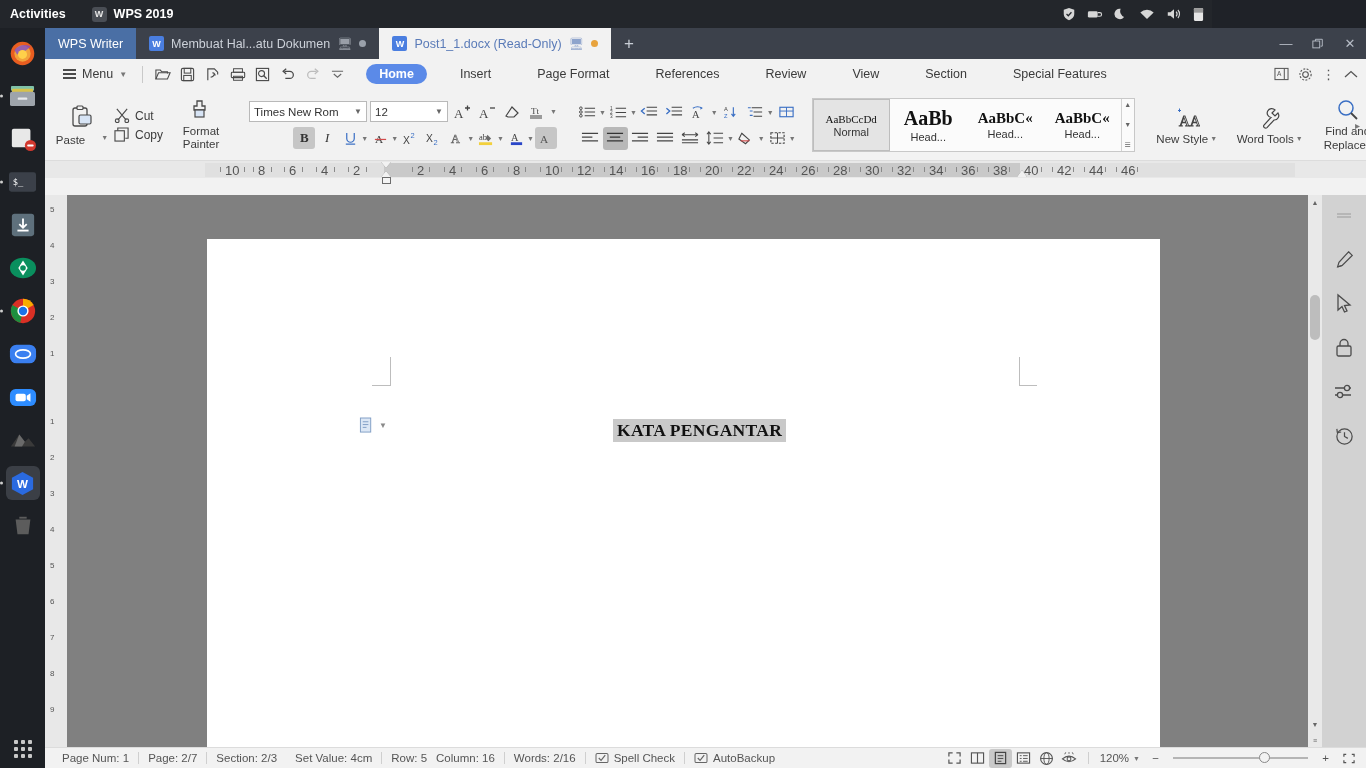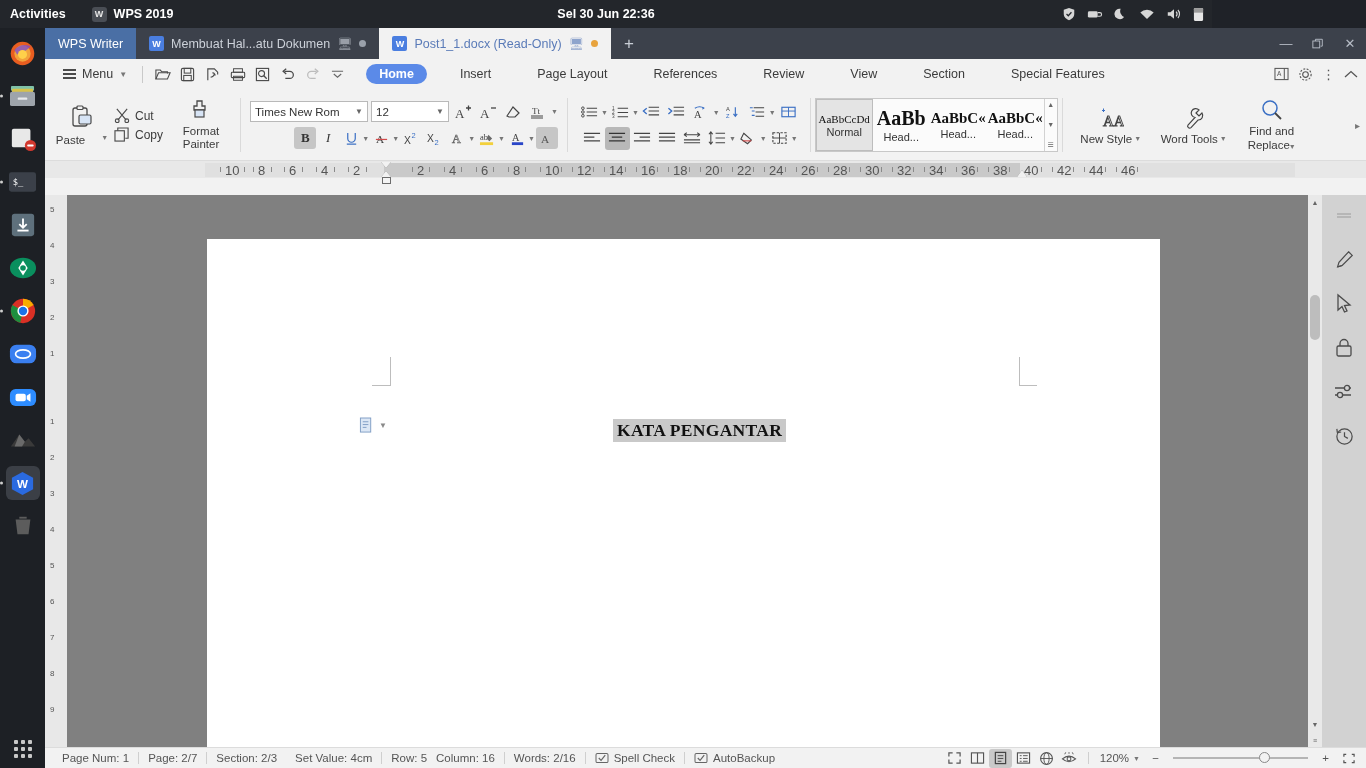--- a/index.html
+++ b/index.html
@@ -127,21 +127,21 @@
   .pgrid { display:flex; flex-direction:column; gap:3px; }
   .prow { display:flex; align-items:center; gap:0px; }
   .pbtn { width:25px;height:23px;display:flex;align-items:center;justify-content:center; }
   .pbtn.on { background:#b8b8b8; border-radius:3px; }
   
   .styles {
     display:flex; align-items:center; border:1px solid #c8c8c8; background:#fbfbfb;
     height:54px; margin-top:9px;
   }
   .stitem {
-    width:57px; height:52px; display:flex; flex-direction:column;
+    width:77px; height:52px; display:flex; flex-direction:column;
     align-items:center; justify-content:center; gap:1px; font-size:11px; color:#333;
   }
   .stitem.sel { background:#e4e4e4; border:1px solid #bdbdbd; }
   .stitem .prev { font-family:"Liberation Serif", serif; color:#111; }
   .stscroll { display:flex; flex-direction:column; justify-content:space-between;
      width:13px; height:52px; border-left:1px solid #d2d2d2; align-items:center; padding:2px 0; font-size:7px; color:#666;}
   
   #rulerwrap { height: 17px; background: #e8e8e8; position: relative; }
   #ruler {
     position:absolute; left: 160px; top: 2px; width: 1090px; height: 14px;
@@ -217,21 +217,20 @@
 </style>
 </head>
 <body>
 
 <div id="gnome-bar">
   <div class="activities">Activities</div>
   <div class="appname">
     <span class="wpsbadge">W</span>
     <span>WPS 2019</span>
   </div>
-  <div class="clock">Sel 30 Jun  22:36</div>
   <div class="tray">
     <span>
       <svg width="14" height="14" viewBox="0 0 16 16">
           <path d="M8 1 L14 3.2 V8 C14 11.5 11 14 8 15 C5 14 2 11.5 2 8 V3.2 Z" fill="#d6d6d6"></path>
           <path d="M5.2 8 L7.2 10 L10.8 6" stroke="#23262b" stroke-width="1.4" fill="none"></path>
         </svg>
     </span>
     <span>
       <svg width="16" height="14" viewBox="0 0 18 14">
           <rect x="1" y="4" width="11" height="7" rx="1.6" fill="#d6d6d6"></rect>
@@ -453,21 +452,21 @@
         </svg>
     </div>
     <div class="qicon">
       <svg width="13" height="10" viewBox="0 0 14 10">
           <path d="M1 2 H13 M3 5 L7 8.5 L11 5" stroke="#666" fill="none" stroke-width="1.2"></path>
         </svg>
     </div>
     <div style="width:14px"></div>
     <div class="rtab sel">Home</div>
     <div class="rtab" style="margin-left:18px">Insert</div>
-    <div class="rtab" style="margin-left:18px">Page Layout</div>
+    <div class="rtab" style="margin-left:18px">Page Format</div>
     <div class="rtab" style="margin-left:18px">References</div>
     <div class="rtab" style="margin-left:18px">Review</div>
     <div class="rtab" style="margin-left:18px">View</div>
     <div class="rtab" style="margin-left:18px">Section</div>
     <div class="rtab" style="margin-left:18px">Special Features</div>
     <div class="rt-right">
       <span>
         <svg width="15" height="14" viewBox="0 0 16 15">
             <rect x="1" y="1.5" width="14" height="12" stroke="#555" fill="none" stroke-width="1.1"></rect>
             <line x1="11" y1="1.5" x2="11" y2="13.5" stroke="#555" stroke-width="1.1"></line>

